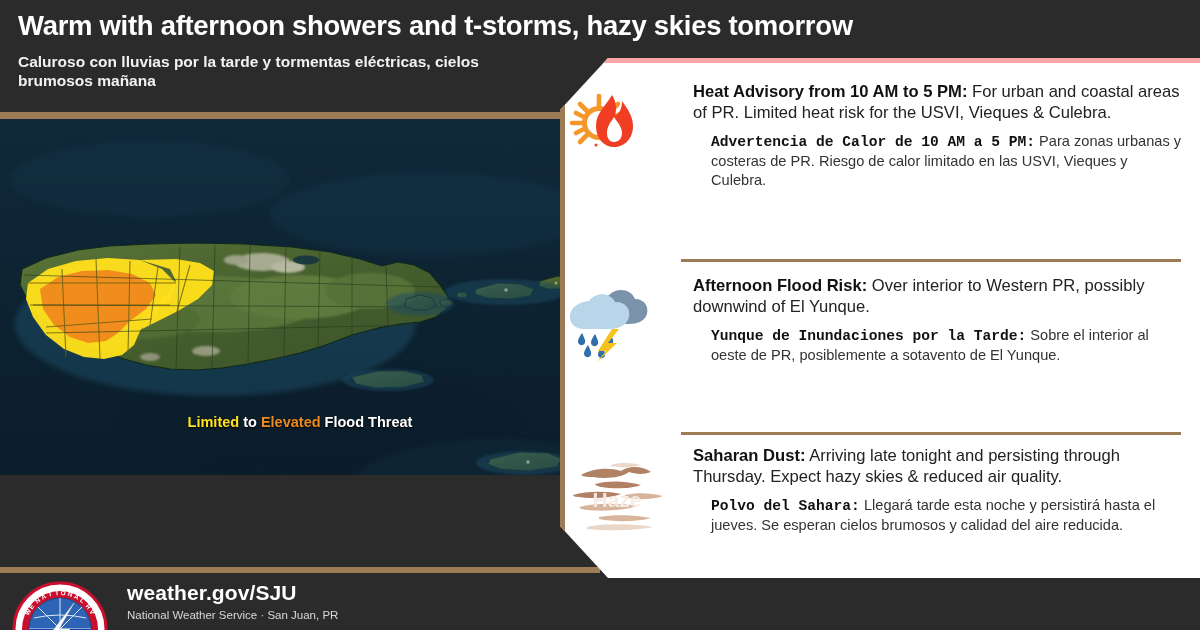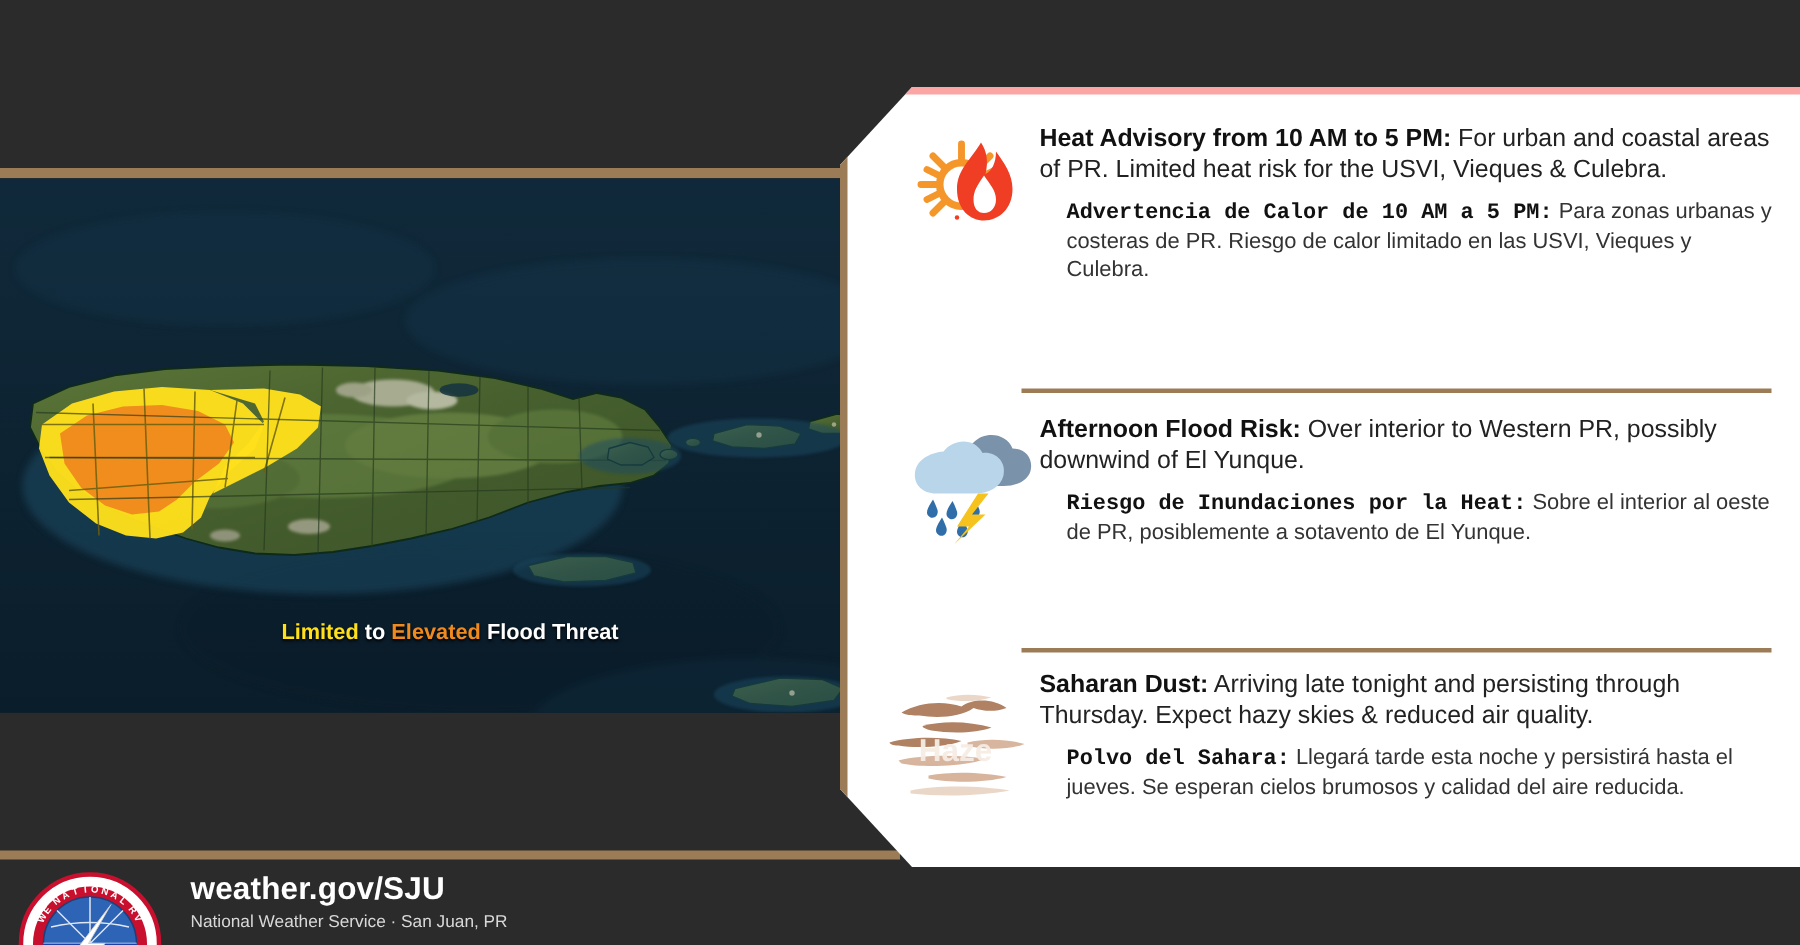--- a/index.html
+++ b/index.html
@@ -51,38 +51,42 @@
   .panel {
     position:absolute; left:560px; top:58px; width:640px; height:520px;
     background:#ffffff;
     border-top:5px solid #fca5a5; border-left:5px solid #9c7c56;
     -webkit-clip-path: polygon(48px 0, 100% 0, 100% 100%, 48px 100%, 0 calc(100% - 52px), 0 52px);
     clip-path: polygon(48px 0, 100% 0, 100% 100%, 48px 100%, 0 calc(100% - 52px), 0 52px);
   }
   .panel-inner { position:absolute; left:0; top:0; right:0; bottom:0; padding:0; }
 
   .block { position:absolute; left:0; width:640px; display:flex; align-items:flex-start; }
-  .icon-col { width:128px; flex:0 0 128px; display:flex; align-items:center; justify-content:flex-end; padding-top:6px; }
+  .icon-col { width:128px; flex:0 0 128px; display:flex; align-items:center; justify-content:flex-start; padding-top:6px; }
   .txt-col { flex:1; padding-right:20px; }
 
   .b-en { font-size:16.6px; line-height:1.28; color:#222222; }
   .b-en b { font-weight:bold; color:#111111; }
   .b-es { font-size:14.6px; line-height:1.30; color:#333333; margin-top:9px; padding-left:18px; }
   .b-es b { font-weight:bold; color:#111111;font-family:Liberation Mono, monospace; }
 
   .divider { position:absolute; left:116px; width:500px; height:3px; background:#9c7c56; }
 
   
   .ic { display:block; }
 </style>
 </head>
 <body>
 
 <div id="root">
 
+  <div class="header">
+    <div class="title">Warm with afternoon showers and t-storms, hazy skies tomorrow</div>
+    <div class="subtitle">Caluroso con lluvias por la tarde y tormentas eléctricas, cielos brumosos mañana</div>
+  </div>
 
   <div class="map-wrap">
     <div class="map-topborder"></div>
     <div class="map">
       <svg width="600" height="448" viewBox="0 0 600 448">
         <defs>
           <linearGradient id="seaG" x1="0" y1="0" x2="0" y2="1">
             <stop offset="0" stop-color="#10293a"></stop>
             <stop offset="1" stop-color="#091a26"></stop>
           </linearGradient>
@@ -300,21 +304,21 @@
               <path d="M 45,52 C 41,58 40,61 42,63 C 45,66 49,63 48,59 C 47,56 46,54 45,52 Z"></path>
               <path d="M 23,64 C 19,70 18,73 20,75 C 23,78 27,75 26,71 C 25,68 24,66 23,64 Z"></path>
               <path d="M 37,65 C 33,71 32,74 34,76 C 37,79 41,76 40,72 C 39,69 38,67 37,65 Z"></path>
             </g>
             <path fill="#f5c21e" d="
               M 47,48 L 33,70 L 41,70 L 31,82 L 52,62 L 43,62 L 54,48 Z"></path>
           </svg>
         </div>
         <div class="txt-col">
           <div class="b-en"><b>Afternoon Flood Risk:</b><span> Over interior to Western PR, possibly downwind of El Yunque.</span></div>
-          <div class="b-es"><b>Riesgo de Inundaciones por la Heat:</b><span> Sobre el interior al oeste de PR, posiblemente a sotavento de El Yunque.</span></div>
+          <div class="b-es"><b>Yunque de Inundaciones por la Tarde:</b><span> Sobre el interior al oeste de PR, posiblemente a sotavento de El Yunque.</span></div>
         </div>
       </div>
 
       <div class="divider" style="top:369px;"></div>
 
       <div class="block" style="top:382px;">
         <div class="icon-col">
           <svg class="ic" width="108" height="90" viewBox="0 0 108 90">
             <g fill="#b08163">
               <path d="M 16,24 C 28,17 44,16 56,20 C 64,14 78,15 86,21 C 78,24 70,23 64,21 C 56,27 40,28 28,26 C 24,26 19,26 16,24 Z"></path>

